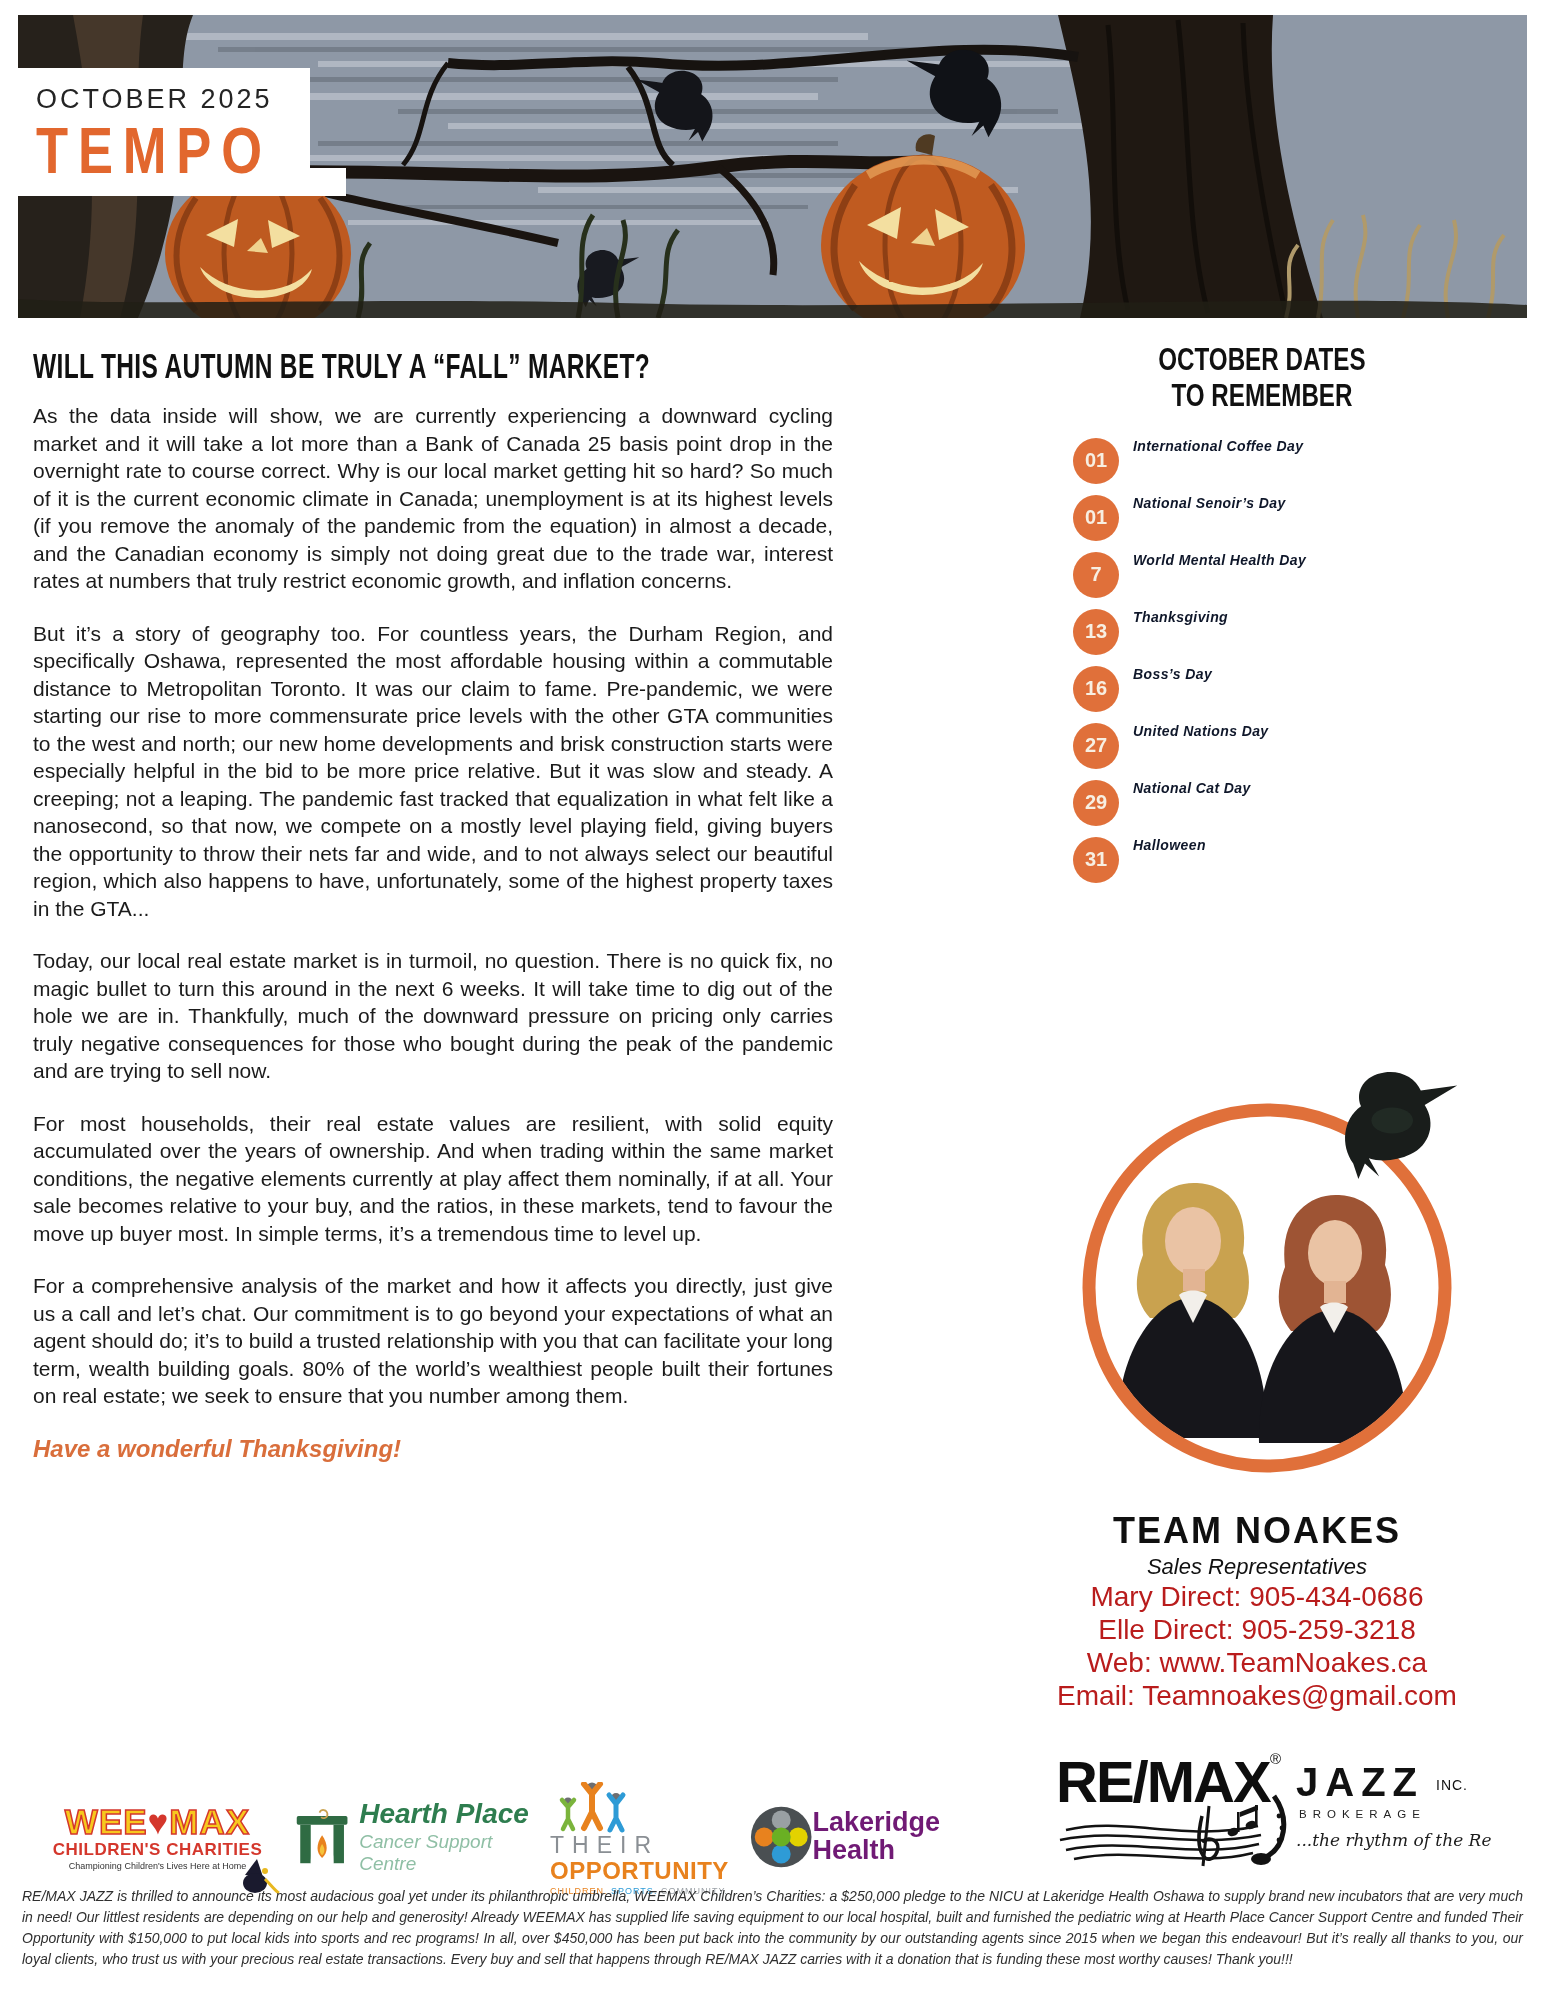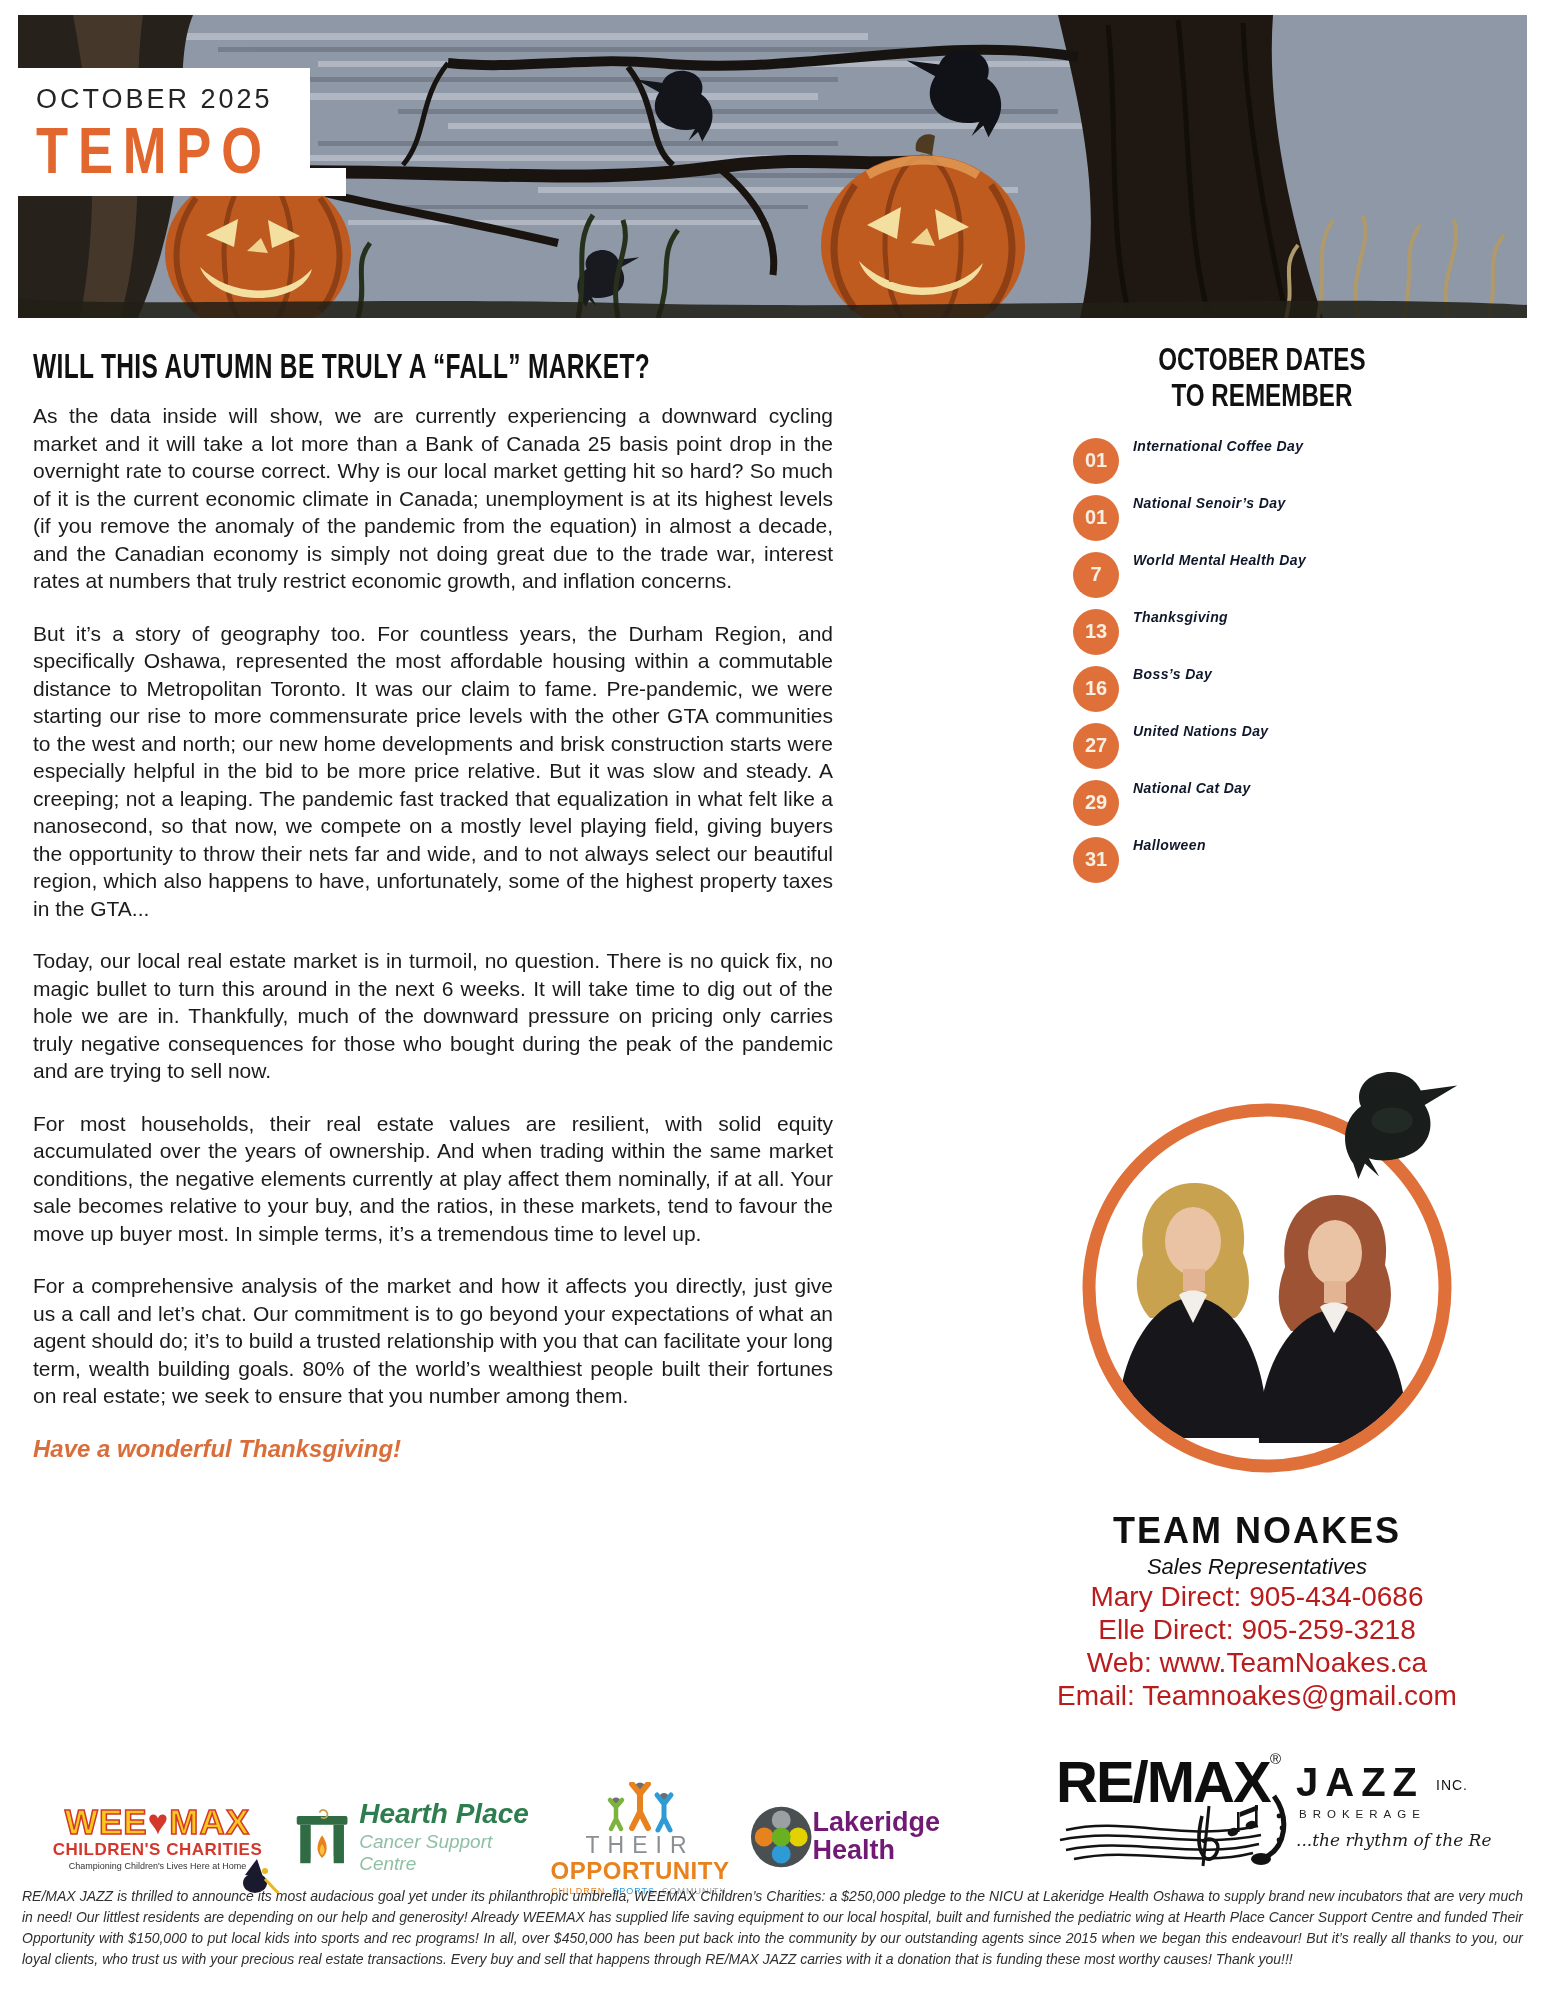--- a/index.html
+++ b/index.html
@@ -54,21 +54,21 @@
   .wm1{font-size:35px;font-weight:800;color:#F7C81E;-webkit-text-stroke:1.5px #D4372C;
        letter-spacing:1px;line-height:1;}
   .wm1 .heart{color:#D4372C;-webkit-text-stroke:0;}
   .wm2{font-size:17px;font-weight:700;color:#D4372C;letter-spacing:.5px;margin-top:1px;}
   .wm3{font-size:9px;color:#333;margin-top:1px;}
   .wm-witch{position:absolute;right:-6px;bottom:-26px;}
   .hearth{display:flex;align-items:center;width:235px;font-style:italic;}
   .hp-text{margin-left:10px;}
   .hp1{font-size:28px;font-weight:600;color:#2E7D4F;line-height:1.05;}
   .hp2{font-size:19px;color:#8FBFA5;margin-top:2px;}
-  .theiropp{width:180px;text-align:center;position:relative;padding-top:4px;}
+  .theiropp{width:180px;position:relative;padding-top:4px;}
   .to-icon{margin-bottom:-8px;}
   .to1{font-size:23px;letter-spacing:8px;color:#8a8f94;margin-top:2px;}
   .to2{font-size:24px;font-weight:800;color:#E8821E;letter-spacing:.5px;line-height:1;}
   .to3{font-size:9px;letter-spacing:1px;margin-top:3px;}
   .to3 .c1{color:#E8821E;} .to3 .c2{color:#2E9BD6;} .to3 .c3{color:#9aa0a5;}
   .lakeridge{display:flex;align-items:center;width:190px;}
   .lr-text{font-size:27px;font-weight:700;color:#701a75;line-height:1.02;}
 
   
   .fineprint{position:absolute;left:22px;right:22px;top:1886px;font-style:italic;

